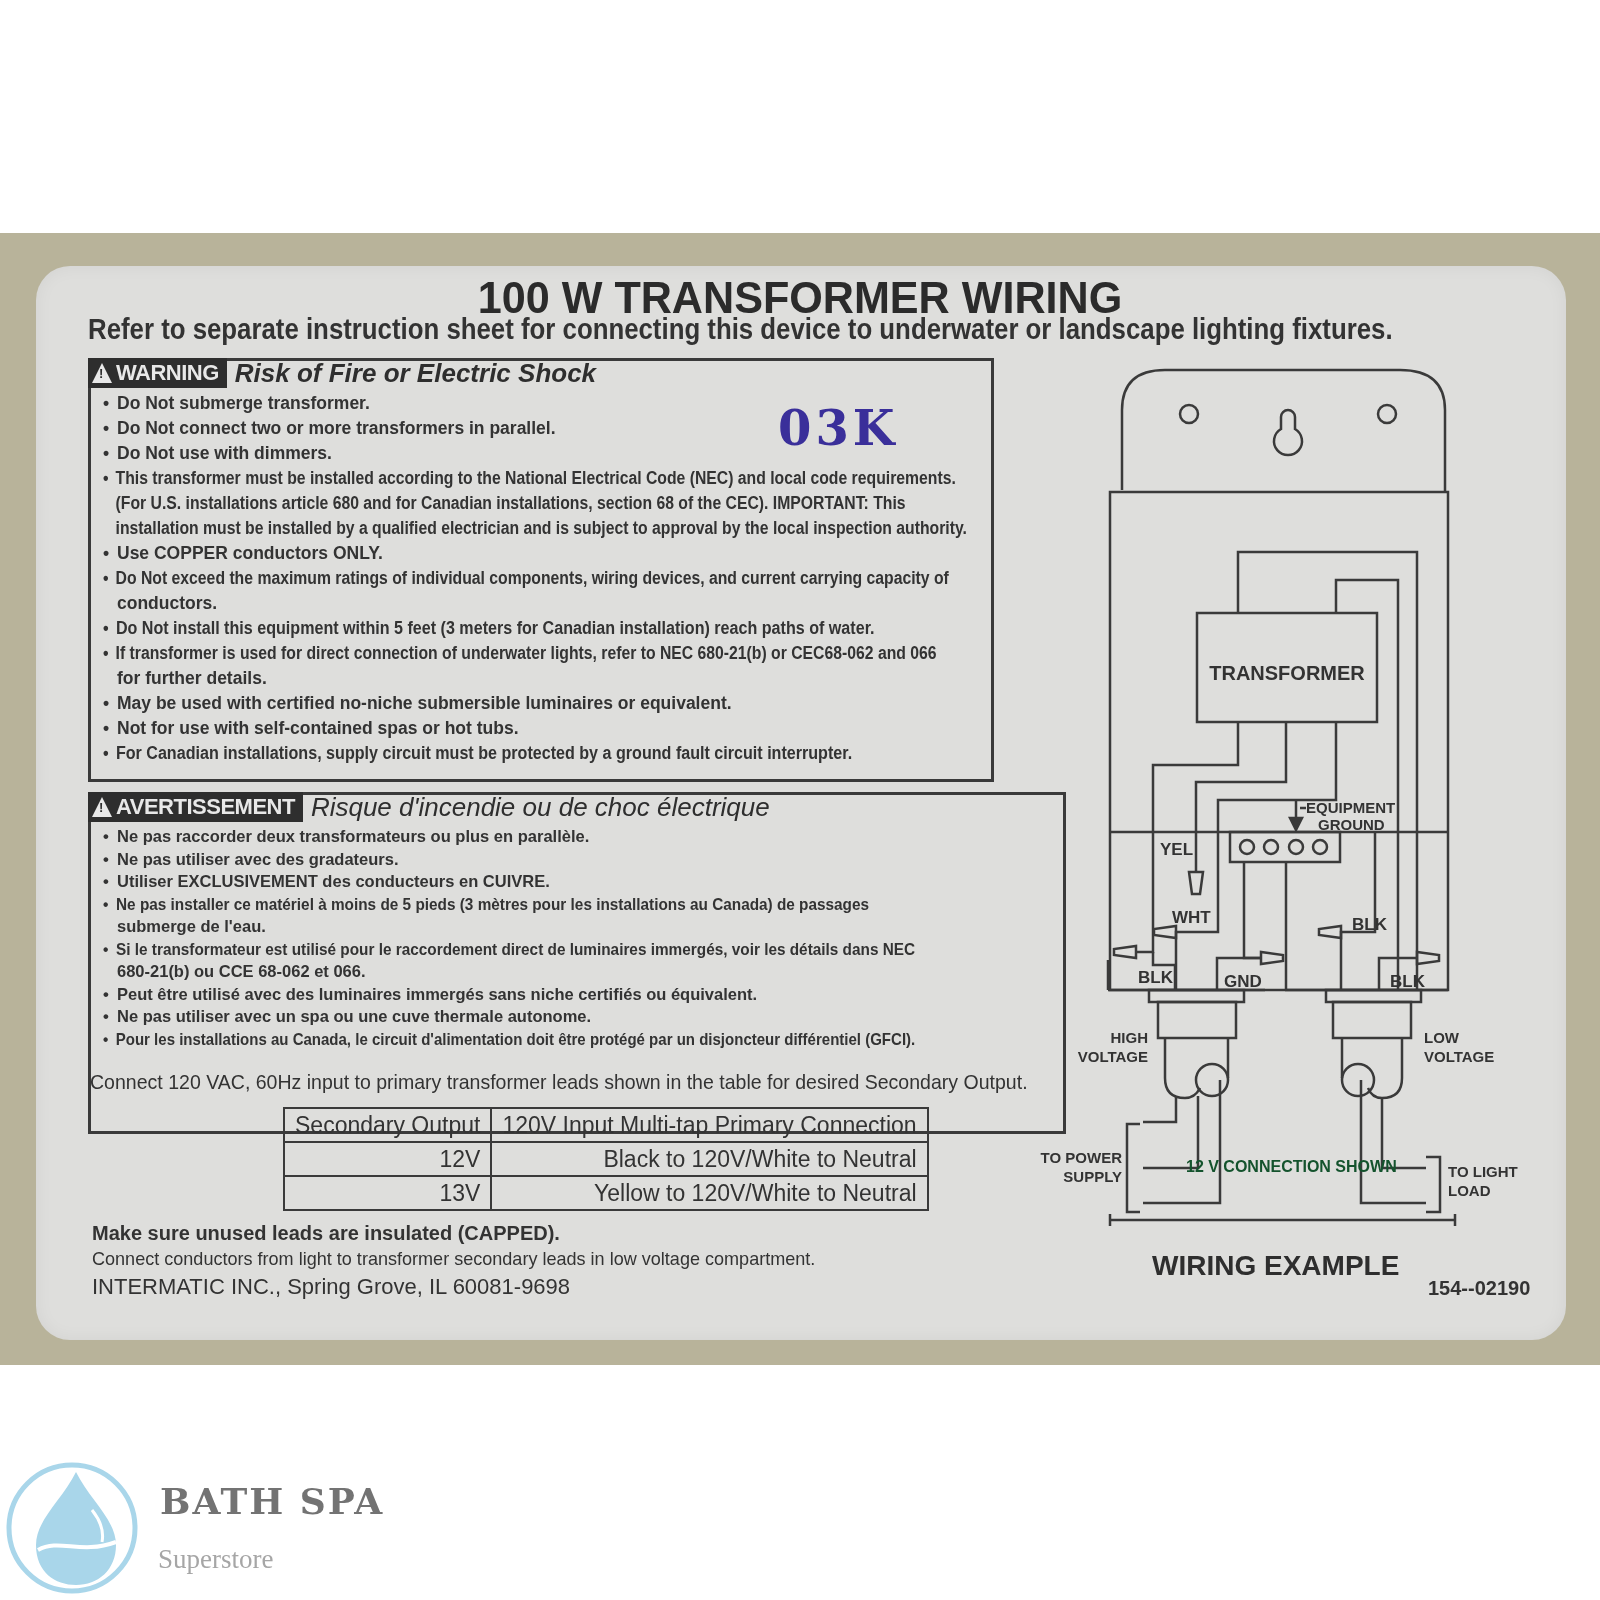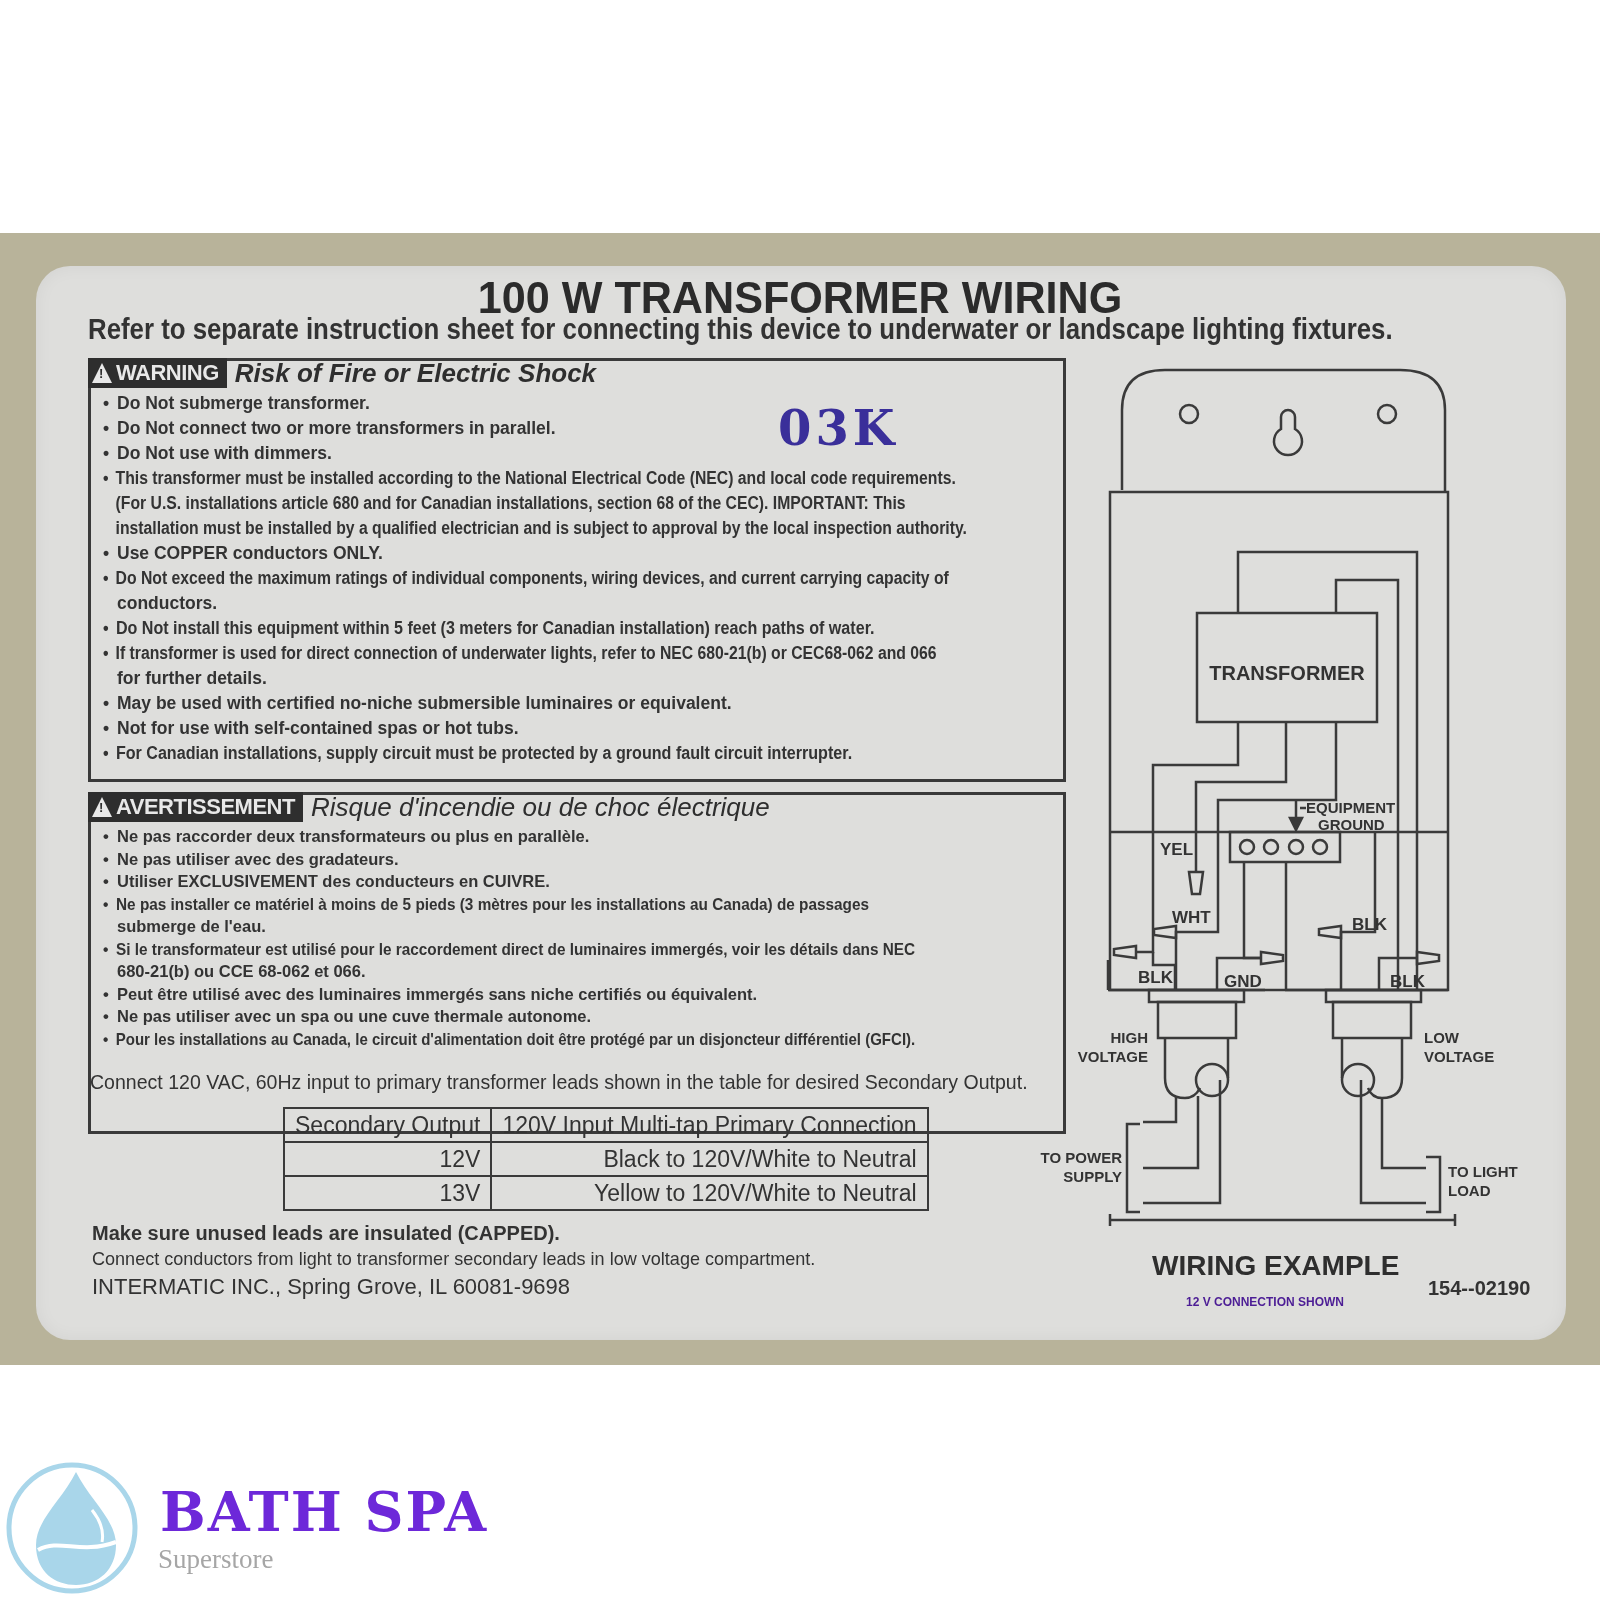--- a/index.html
+++ b/index.html
@@ -27,21 +27,21 @@
     .subtitle {
       position: absolute; left: 88px; top: 312px; width: 1440px;
       font-size: 30px; font-weight: bold; color: #333;
       transform-origin: left top; transform: scaleX(0.86);
       white-space: nowrap;
     }
     .warn-box {
       position: absolute; border: 3px solid #3a3a3a; border-left-width: 3px;
       box-sizing: border-box;
     }
-    .warn-box.en { left: 88px; top: 358px; width: 978px; height: 424px; }
+    .warn-box.en { left: 88px; top: 358px; width: 906px; height: 424px; }
     .warn-box.fr { left: 88px; top: 792px; width: 978px; height: 342px; }
     .warn-head {
       position: absolute; left: -3px; top: -3px; height: 30px; display: flex; align-items: center;
     }
     .badge {
       background: #2e2e2e; color: #e8e8e8; font-weight: bold; font-size: 22px;
       height: 30px; line-height: 30px; padding: 0 8px 0 4px; display: flex; align-items: center; gap: 4px;
       letter-spacing: -0.5px;
     }
     .badge .tri {
@@ -85,32 +85,32 @@
     .note-plain {
       position: absolute; left: 92px; top: 1248px; font-size: 19px; color: #333; white-space: nowrap;
       transform-origin: left; transform: scaleX(0.95);
     }
     .maker {
       position: absolute; left: 92px; top: 1274px; font-size: 22px; color: #333; white-space: nowrap;
     }
     .maker b { font-weight: normal; }
     .diagram { position: absolute; left: 1020px; top: 360px; width: 520px; height: 920px; }
     .diag-caption-small {
-      position: absolute; left: 1186px; top: 1295px; font-size: 12px; font-weight: bold; color: #4c1d95;
+      position: absolute; left: 1186px; top: 1158px; font-size: 16px; font-weight: bold; color: #14532d;
     }
     .diag-caption {
       position: absolute; left: 1152px; top: 1250px; font-size: 28px; font-weight: bold; color: #2e2e2e;
     }
     .part-no {
       position: absolute; left: 1428px; top: 1277px; font-size: 20px; font-weight: bold; color: #333;
     }
     .logo { position: absolute; left: 0; top: 1450px; width: 480px; height: 150px; }
     .logo-name {
       position: absolute; left: 160px; top: 1480px; font-family: "DejaVu Serif", serif;
-      font-size: 54px; font-weight: bold; color: #6d28d9; letter-spacing: 2px;
+      font-size: 36px; font-weight: bold; color: #737373; letter-spacing: 2px;
     }
     .logo-sub {
       position: absolute; left: 158px; top: 1544px; font-family: Liberation Serif, serif;
       font-size: 27px; color: #a6a6a6; text-align: center;
     }
     svg text { font-family: "Liberation Sans", sans-serif; font-weight: bold; fill: #333; }
   </style>
 </head>
 <body>
 

